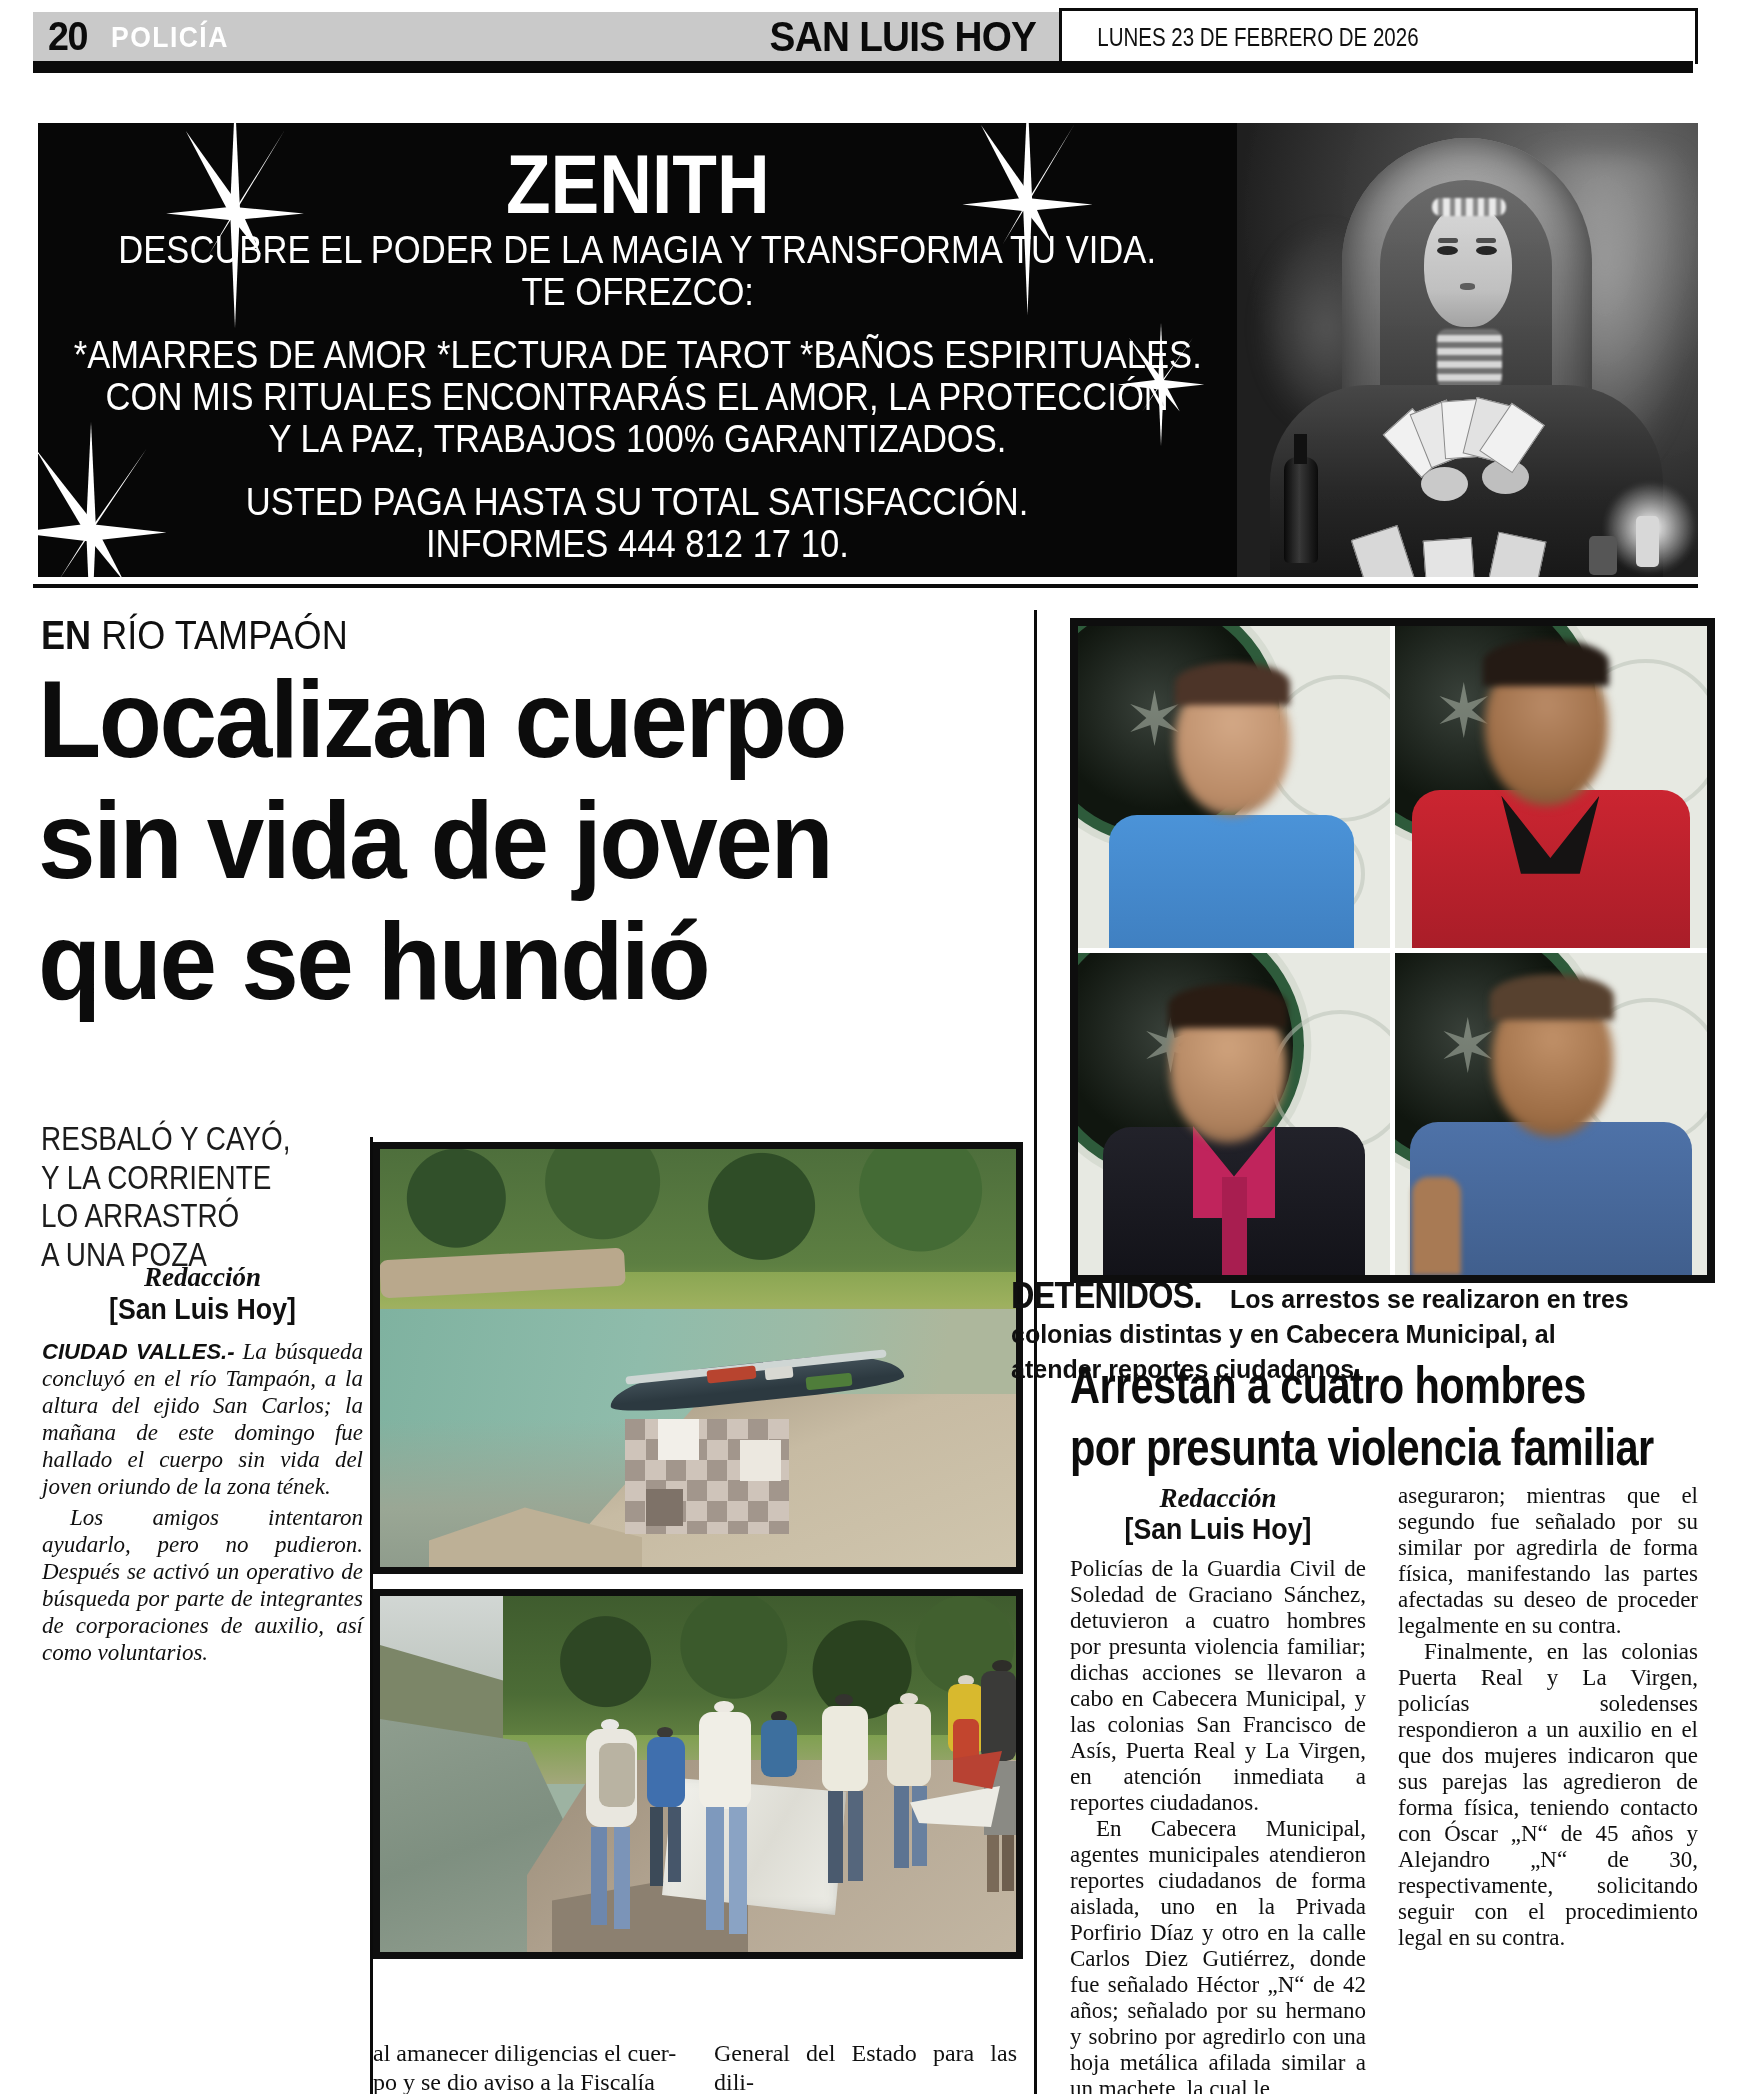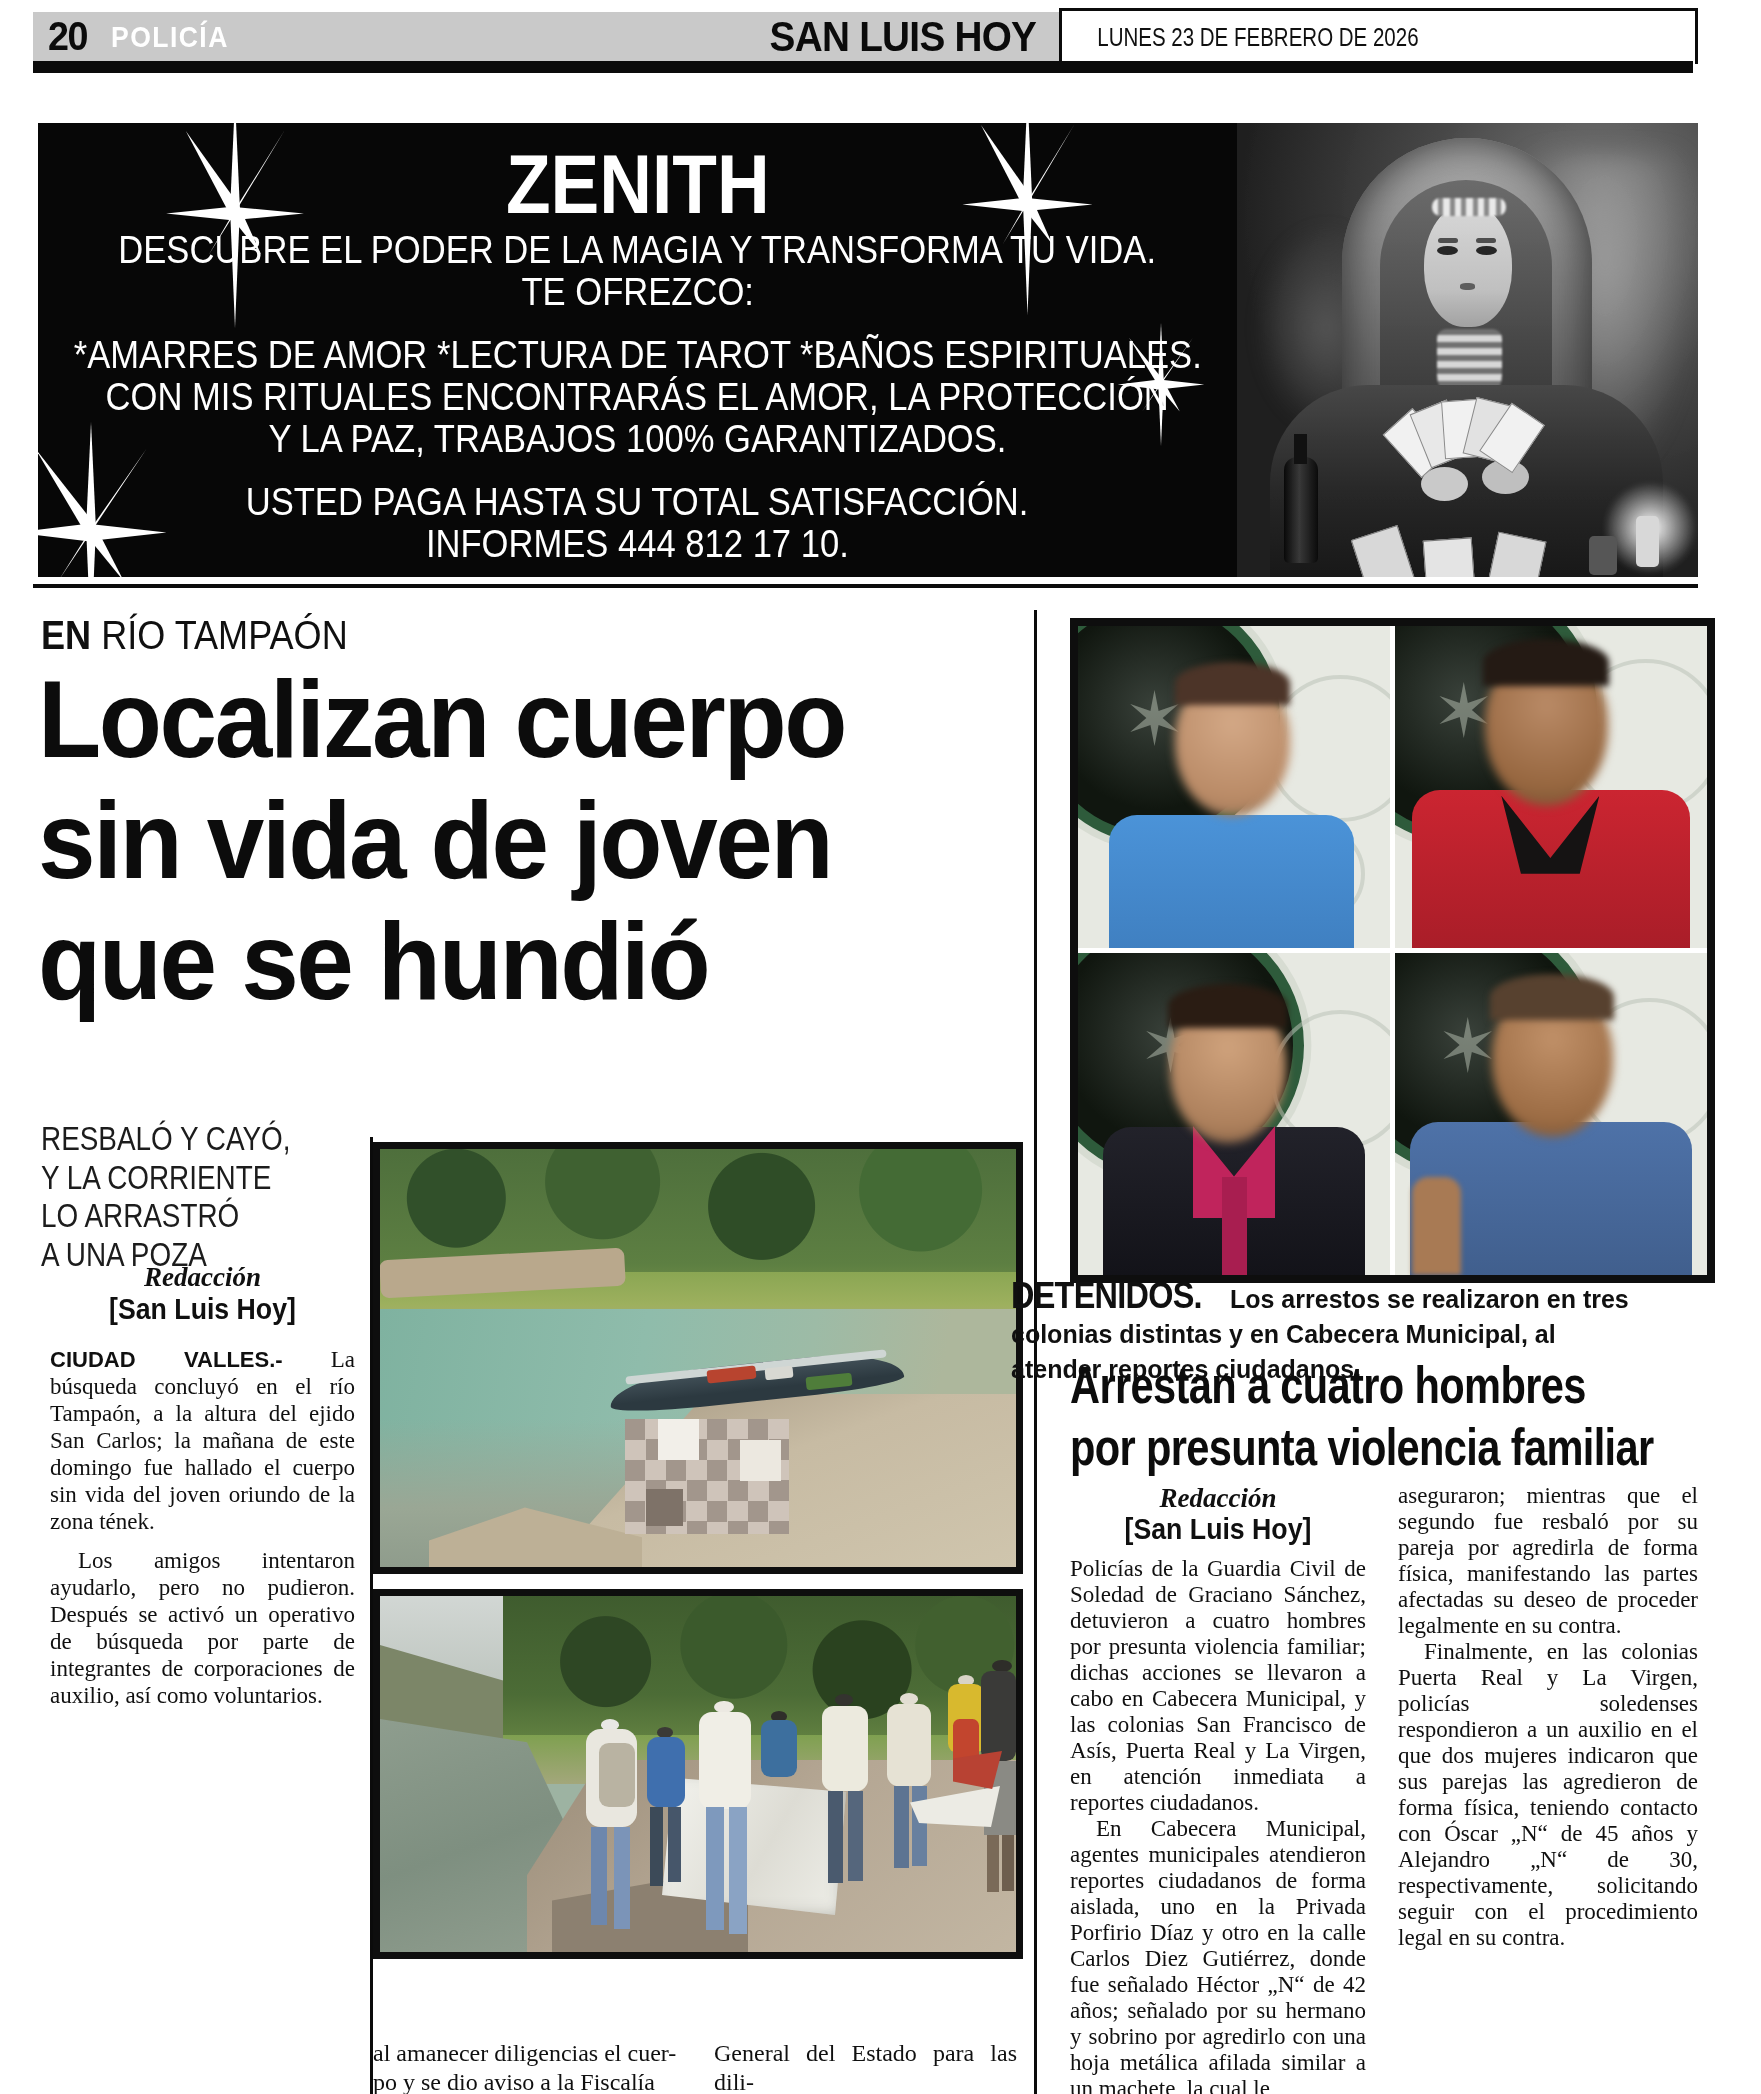--- a/index.html
+++ b/index.html
@@ -41,21 +41,21 @@
   #kicker{left:41px;top:612px;font-size:41px;white-space:nowrap;transform:scaleX(.88);transform-origin:left center;}
   #kicker b{font-weight:800;} #kicker span{font-weight:400;}
   .hl1{left:38px;height:124px;font-weight:700;font-size:110px;line-height:115px;letter-spacing:-2.5px;
        white-space:nowrap;transform:scaleX(.94);transform-origin:left center;color:#0c0c0c;}
   .deckline{left:41px;font-size:34px;line-height:38px;font-weight:400;color:#1c1c1c;white-space:nowrap;
             transform:scaleX(.82);transform-origin:left center;}
   .byline-name{font-family:"Liberation Serif",serif;font-style:italic;font-weight:700;font-size:27px;text-align:center;}
   .byline-org{font-weight:700;font-size:29px;text-align:center;transform:scaleX(.92);transform-origin:center;}
   #a1-body{left:38px;top:1334px;width:329px;height:761px;overflow:hidden;
            font-family:"Liberation Serif",serif;font-size:23px;line-height:27px;text-align:justify;}
-  #a1-body p{margin:12px;} #a1-body p.ind{text-indent:28px;}
+  #a1-body p{margin:4px;font-style:italic;} #a1-body p.ind{text-indent:28px;}
   .lead-in{font-family:"Liberation Sans",sans-serif;font-weight:700;font-size:22px;}
   .photo-frame{border:7.4px solid #0e0e0e;overflow:hidden;background:#9db3a2;}
   
   .cap-block{font-weight:700;line-height:30px;}
   .cap-lead{font-size:36px;letter-spacing:-0.8px;transform:scaleX(.9);display:inline-block;transform-origin:left center;}
   .cap-rest{font-size:25px;transform:scaleX(.97);display:inline;}
   #a1-cont-a,#a1-cont-b{font-family:"Liberation Serif",serif;font-size:24px;line-height:29px;text-align:justify;}
   
   #mug-grid{left:1070px;top:618px;width:629px;height:649px;border:8.2px solid #0e0e0e;background:#fff;
             display:grid;grid-template-columns:1fr 1fr;grid-template-rows:1fr 1fr;gap:5.7px;}
@@ -352,18 +352,18 @@
   <div class="abs hl2" style="top:1419px;" data-interactable="false">por presunta violencia familiar</div>
 
   <div class="abs byline-name" style="left:1070px;top:1483px;width:296px;" data-interactable="false">Redacción</div>
   <div class="abs byline-org" style="left:1070px;top:1513px;width:296px;" data-interactable="false">[San Luis Hoy]</div>
 
   <div class="abs a2col" style="left:1070px;top:1556px;width:296px;height:538px;" data-interactable="false">
     <p data-interactable="false">Policías de la Guardia Civil de Soledad de Graciano Sánchez, detuvieron a cuatro hombres por presunta violencia familiar; dichas acciones se llevaron a cabo en Cabecera Municipal, y las colonias San Francisco de Asís, Puerta Real y La Virgen, en atención inmediata a reportes ciudadanos.</p>
     <p class="ind" data-interactable="false">En Cabecera Municipal, agentes municipales atendieron reportes ciudadanos de forma aislada, uno en la Privada Porfirio Díaz y otro en la calle Carlos Diez Gutiérrez, donde fue señalado Héctor „N“ de 42 años; señalado por su hermano y sobrino por agredirlo con una hoja metálica afilada similar a un machete, la cual le</p>
   </div>
   <div class="abs a2col" style="left:1398px;top:1483px;width:300px;height:612px;" data-interactable="false">
-    <p data-interactable="false">aseguraron; mientras que el segundo fue resbaló por su pareja por agredirla de forma física, manifestando las partes afectadas su deseo de proceder legalmente en su contra.</p>
+    <p data-interactable="false">aseguraron; mientras que el segundo fue señalado por su similar por agredirla de forma física, manifestando las partes afectadas su deseo de proceder legalmente en su contra.</p>
     <p class="ind" data-interactable="false">Finalmente, en las colonias Puerta Real y La Virgen, policías soledenses respondieron a un auxilio en el que dos mujeres indicaron que sus parejas las agredieron de forma física, teniendo contacto con Óscar „N“ de 45 años y Alejandro „N“ de 30, respectivamente, solicitando seguir con el procedimiento legal en su contra.</p>
   </div>
 
 </div>
 
 
 </body></html>

